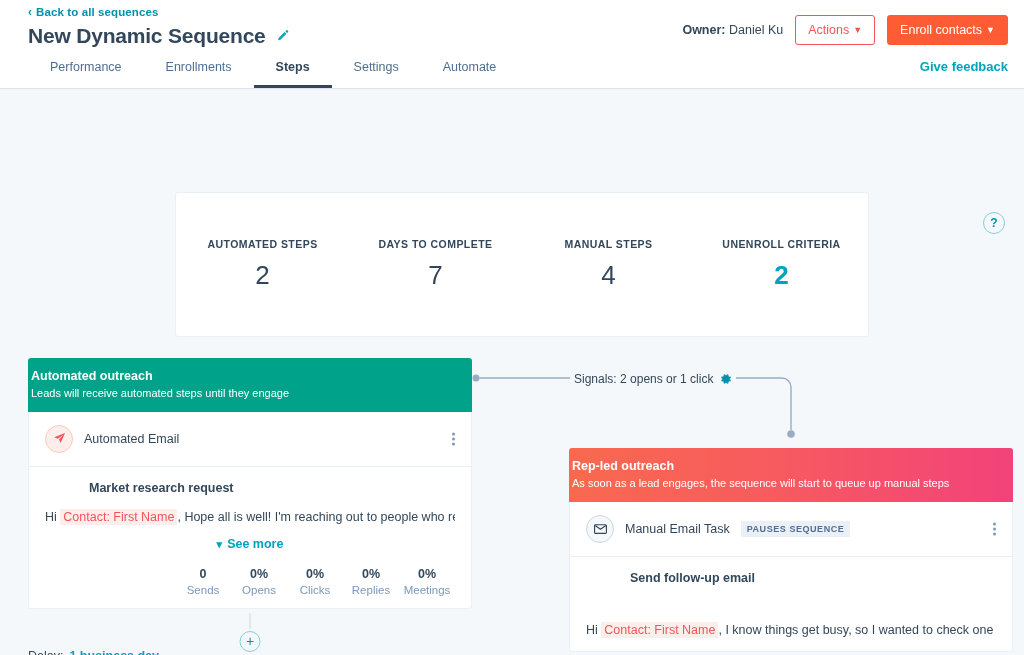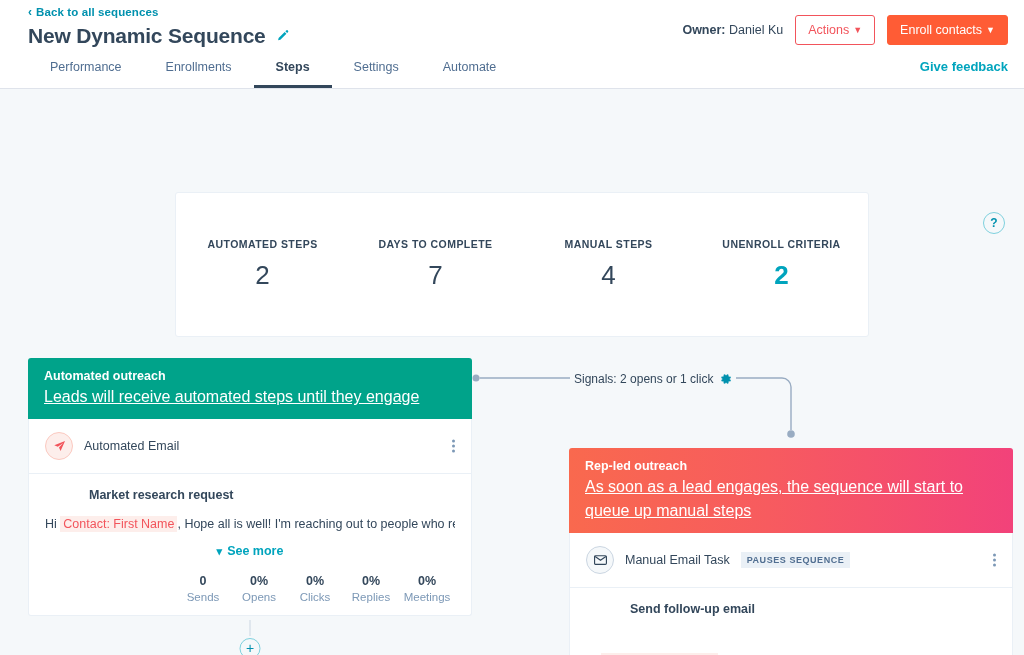--- a/index.html
+++ b/index.html
@@ -143,27 +143,27 @@
   }
   .stat-value.teal { color: #00a4bd; font-weight: bold; }
 
   
   .col { position: absolute; }
   .col-left { left: 28px; top: 269px; width: 444px; }
   .col-right { left: 569px; top: 359px; width: 444px; }
 
   .branch-header {
     border-radius: 3px 3px 0 0;
-    padding: 9px 16px 10px 16px;
+    padding: 9px 16px 10px 3px;
     color: #ffffff;
   }
   .branch-header.green { background: #00a38a; }
   .branch-header.rose { background: linear-gradient(90deg, #f9694e 0%, #f75b5f 45%, #f2427a 100%); }
   .branch-title { font-size: 12.5px; font-weight: bold; line-height: 1.45; }
-  .branch-sub { font-size: 16px; line-height: 1.5; text-decoration: underline; }
+  .branch-sub { font-size: 11px; line-height: 1.5; }
 
   .step-card {
     background: #ffffff;
     border: 1px solid #eaf0f6;
     border-top: none;
     border-radius: 0 0 3px 3px;
   }
   .step-head {
     display: flex;
     align-items: center;

